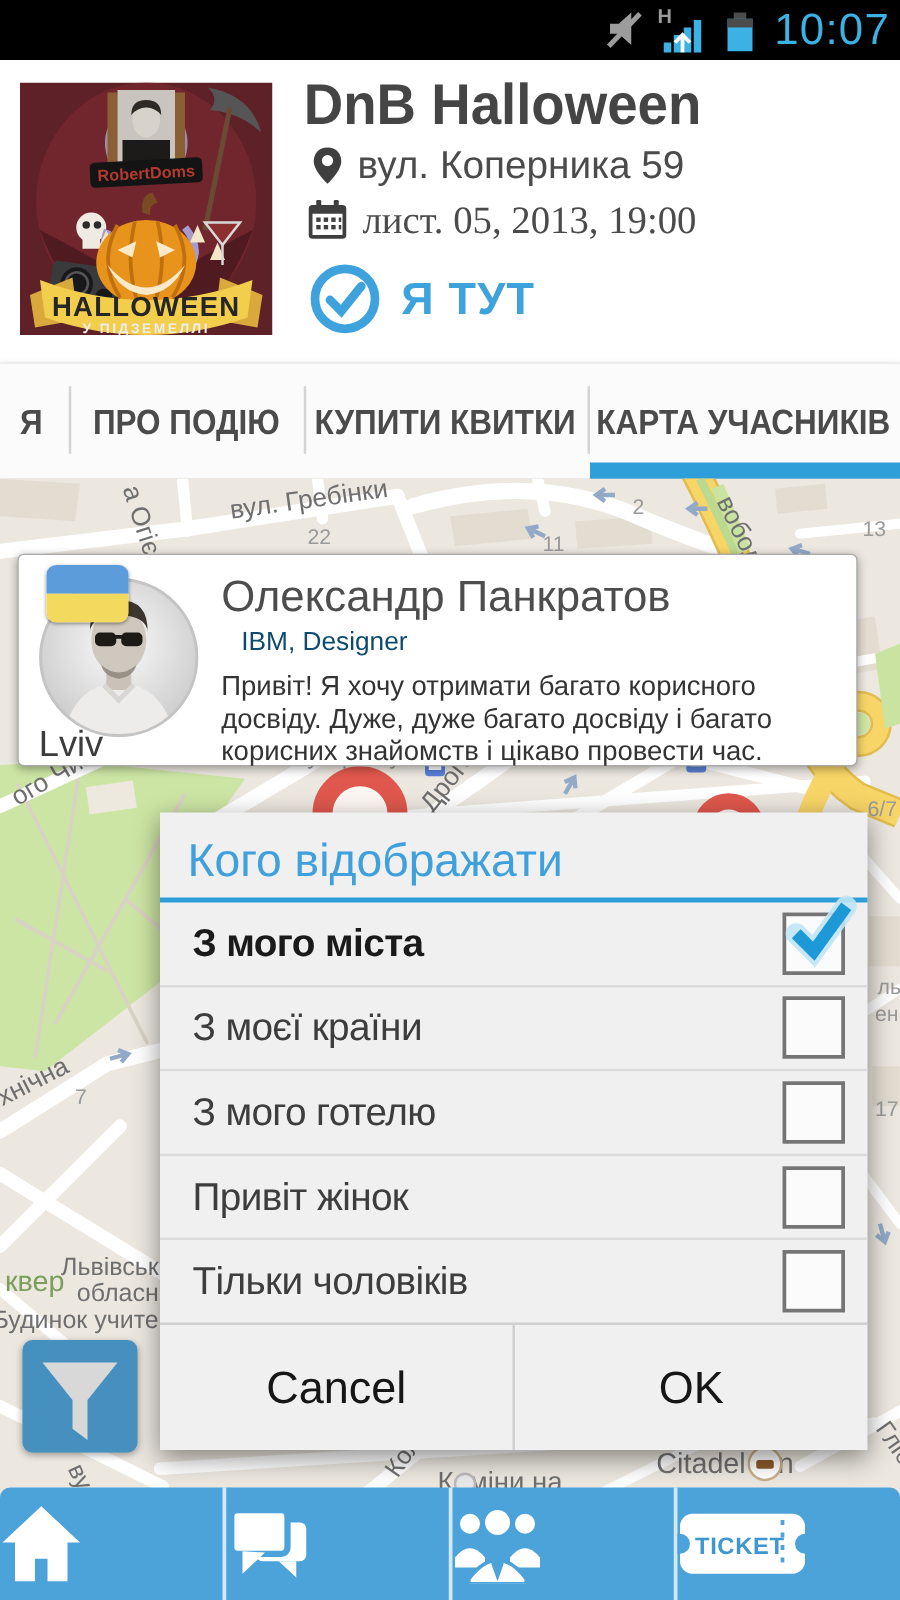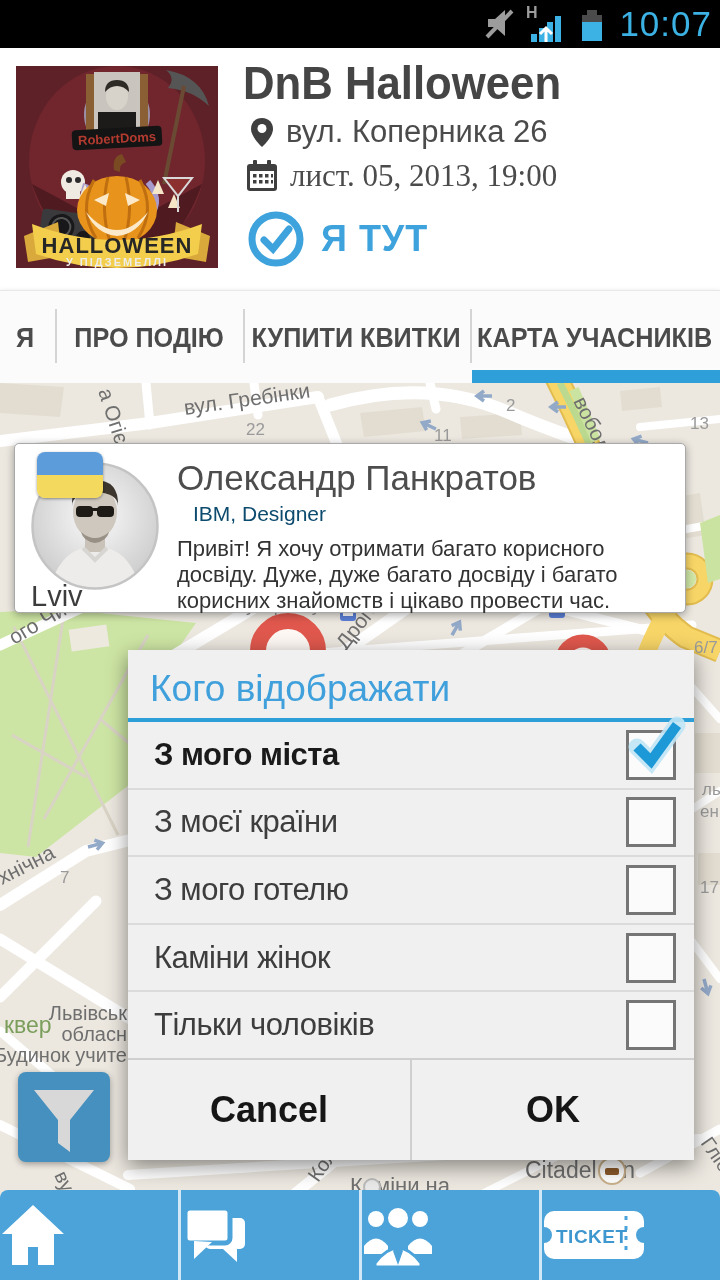--- a/index.html
+++ b/index.html
@@ -55,21 +55,21 @@
   .dialog-title{height:58px;padding:10px 0 0 22px;font-size:37px;color:#3FA0DC;
     transform-origin:left;display:flex;align-items:center;}
   .dialog-title-divider{height:4px;background:#2C9FD9;}
   .opt-row{flex:1;display:flex;align-items:center;justify-content:space-between;
     padding:0 18px 0 26px;border-bottom:2px solid #DBDBDB;cursor:pointer;}
   .opt-label{font-size:31px;color:#3d3d3d;letter-spacing:-0.5px;}
   .opt-label.strong{font-weight:bold;color:#1a1a1a;}
   .checkbox{position:relative;width:44px;height:44px;border:3px solid #757575;background:#FBFBFB;flex-shrink:0;}
   .checkbox svg{display:none;position:absolute;left:-4px;top:-20px;overflow:visible;}
   .checkbox.checked svg{display:block;}
-  .dialog-buttons{height:100px;border-top:2px solid #CFCFCF;display:flex;font-weight:bold;}
+  .dialog-buttons{height:100px;border-top:2px solid #CFCFCF;display:flex;}
   .dlg-btn{flex:1;display:flex;align-items:center;justify-content:center;font-size:36px;color:#161616;cursor:pointer;}
   .btn-divider{width:2px;background:#CFCFCF;}
 
   
   .filter-btn{position:absolute;left:18px;top:1072px;width:92px;height:90px;background:#4590BF;
     border-radius:8px;box-shadow:0 2px 6px rgba(0,0,0,.35);display:flex;align-items:center;justify-content:center;cursor:pointer;}
 
   
   .bottom-nav{position:absolute;left:0;top:1190px;width:720px;height:90px;background:#4BA3DA;
     border-radius:8px 8px 0 0;display:flex;}
@@ -158,21 +158,21 @@
 
     <div class="event-title">DnB Halloween</div>
 
     <div class="meta-row row-addr">
       <span class="icon">
         <svg width="24" height="32" viewBox="0 0 24 32">
           <path d="M12 2 C5 2 1 7 1 13 C1 21 12 31 12 31 C12 31 23 21 23 13 C23 7 19 2 12 2 Z" fill="#3F3F3F"></path>
           <circle cx="12" cy="12.5" r="4.5" fill="#fff"></circle>
         </svg>
       </span>
-      <span>вул. Коперника 26</span>
+      <span>вул. Коперника 59</span>
     </div>
 
     <div class="meta-row row-date">
       <span class="icon">
         <svg width="32" height="32" viewBox="0 0 32 32">
           <rect x="1" y="4" width="30" height="27" rx="3" fill="#3F3F3F"></rect>
           <rect x="7" y="0" width="4" height="8" rx="1" fill="#3F3F3F"></rect>
           <rect x="21" y="0" width="4" height="8" rx="1" fill="#3F3F3F"></rect>
           <rect x="4" y="11" width="24" height="17" fill="#fff"></rect>
           <g fill="#3F3F3F">
@@ -399,21 +399,21 @@
         
       </span>
     </div>
     <div class="opt-row">
       <span class="opt-label">З мого готелю</span>
       <span class="checkbox">
         
       </span>
     </div>
     <div class="opt-row">
-      <span class="opt-label">Каміни жінок</span>
+      <span class="opt-label">Привіт жінок</span>
       <span class="checkbox">
         
       </span>
     </div>
     <div class="opt-row" style="border-bottom:none;">
       <span class="opt-label">Тільки чоловіків</span>
       <span class="checkbox">
         
       </span>
     </div>

